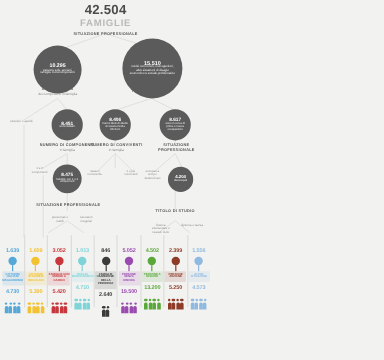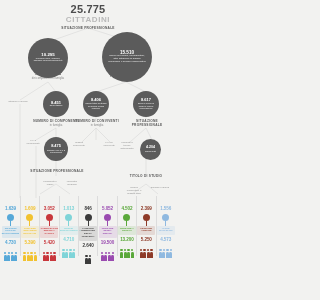--- a/index.html
+++ b/index.html
@@ -80,22 +80,22 @@
       <path d="M56 184 L40 194"></path>
       <path d="M56 184 L70 194"></path>
       <path d="M146 184 L132 194"></path>
       <path d="M146 184 L158 194"></path>
       <path d="M20 104 L20 198"></path>
       <path d="M36 146 L36 198"></path>
     </g>
   </svg>
 
   <div class="title">
-    <div class="num">25.775</div>
-    <div class="lbl">CITTADINI</div>
+    <div class="num">42.504</div>
+    <div class="lbl">FAMIGLIE</div>
   </div>
 
   <div class="cap" style="left:58px;top:26px;width:60px;">
     <span>SITUAZIONE PROFESSIONALE</span>
   </div>
 
   <div class="cap" style="left:14px;top:72px;width:68px;">
     <span>CITTADINANZA</span>
     <span class="sub">dei componenti in famiglia</span>
   </div>

